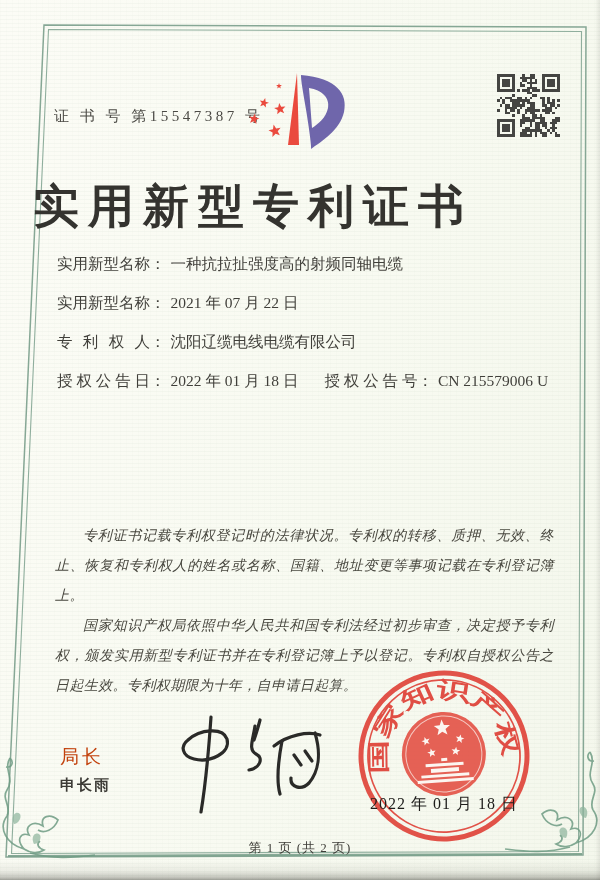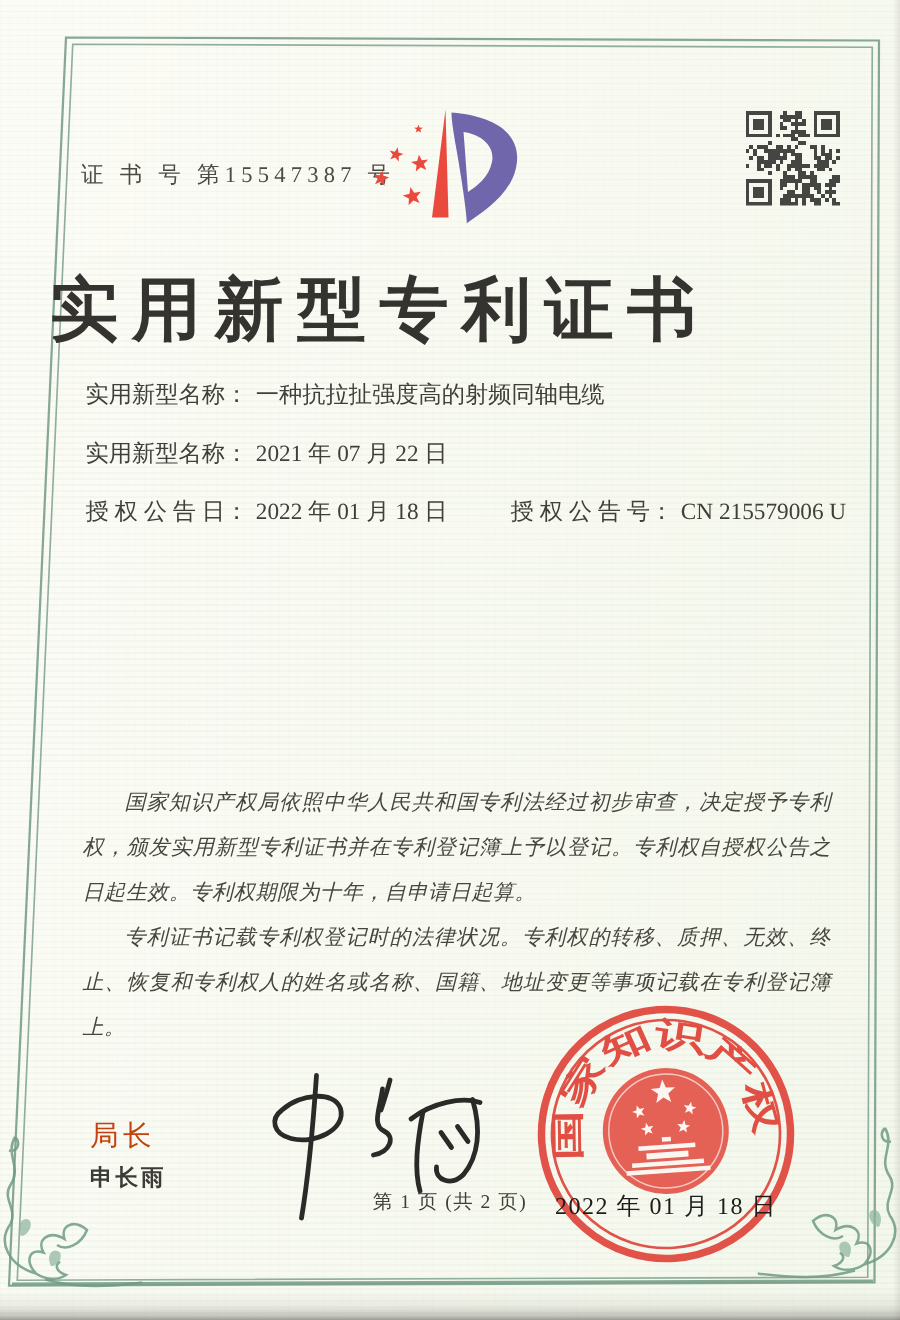--- a/index.html
+++ b/index.html
@@ -19,34 +19,34 @@
   .cert-no{left:54px;top:76px;font-size:15px;letter-spacing:3.5px;color:#4b4a45;margin-top:31px;}
 
   .title{left:0;right:0;top:176px;text-align:left;font-size:46px;font-weight:700;
     letter-spacing:9px;text-indent:9px;color:#34332f;padding-left:24px;}
 
   .fields{left:57px;top:253px;right:34px;font-size:15.5px;color:#403f3a;}
   .frow{margin-bottom:16.5px;line-height:22.5px;white-space:nowrap;}
   .flabel{display:inline-block;width:93px;text-align:justify;text-align-last:justify;
     vertical-align:bottom;}
   .colon{margin-right:5px;}
-  .grp2{margin-left:42px;}
+  .grp2{margin-left:26px;}
 
   .paras{left:55px;right:46px;top:521px;font-size:14px;line-height:30px;
     text-align:justify;color:#48473f;font-style:italic;}
   .paras p{margin:0;text-indent:2em;letter-spacing:.4px;}
 
   .signer-title{left:60px;top:744px;font-size:19px;letter-spacing:3px;color:#c2410c;}
   .signer-name{left:60px;top:776px;font-size:15px;letter-spacing:2px;color:#3c3b36;font-weight:bold;}
 
   .sig-svg{left:148px;top:710px;}
   .seal-svg{left:356px;top:668px;opacity:.93;}
   .seal-date{left:370px;top:794px;font-size:16px;letter-spacing:1px;color:#1e1d1b;z-index:5;}
 
-  .footer{left:0;right:0;top:792px;text-align:center;font-size:13px;letter-spacing:1px;color:#3f3e39;}
+  .footer{left:0;right:0;top:839px;text-align:center;font-size:13px;letter-spacing:1px;color:#3f3e39;}
 
   .page-edge{left:0;right:0;bottom:0;height:20px;
     background:linear-gradient(to bottom, rgba(0,0,0,0) 0%, rgba(100,100,90,.10) 55%,
       rgba(70,70,62,.28) 85%, rgba(52,52,46,.45) 100%);}
   .edge-right{top:0;bottom:0;right:0;width:5px;
     background:linear-gradient(to right, rgba(0,0,0,0), rgba(60,60,55,.10));}
 </style>
 </head>
 <body>
 
@@ -294,27 +294,30 @@
 <div class="abs title">实用新型专利证书</div>
 
 <div class="abs fields">
   <div class="frow">
     <span class="flabel">实用新型名称</span><span class="colon">：</span><span>一种抗拉扯强度高的射频同轴电缆</span>
   </div>
   <div class="frow">
     <span class="flabel">实用新型名称</span><span class="colon">：</span><span>2021 年 07 月 22 日</span>
   </div>
   <div class="frow">
+    <span class="flabel">专利权人</span><span class="colon">：</span><span>沈阳辽缆电线电缆有限公司</span>
+  </div>
+  <div class="frow">
     <span class="flabel">授权公告日</span><span class="colon">：</span><span>2022 年 01 月 18 日</span><span class="grp2 flabel">授权公告号</span><span class="colon">：</span><span>CN 215579006 U</span>
   </div>
 </div>
 
 <div class="abs paras">
+  <p>专利证书记载专利权登记时的法律状况。专利权的转移、质押、无效、终止、恢复和专利权人的姓名或名称、国籍、地址变更等事项记载在专利登记簿上。</p>
   <p>国家知识产权局依照中华人民共和国专利法经过初步审查，决定授予专利权，颁发实用新型专利证书并在专利登记簿上予以登记。专利权自授权公告之日起生效。专利权期限为十年，自申请日起算。</p>
-  <p>专利证书记载专利权登记时的法律状况。专利权的转移、质押、无效、终止、恢复和专利权人的姓名或名称、国籍、地址变更等事项记载在专利登记簿上。</p>
 </div>
 
 <div class="abs signer-title">局长</div>
 <div class="abs signer-name">申长雨</div>
 
 <svg class="abs sig-svg" width="182" height="108" viewBox="0 0 182 108">
   <g fill="none" stroke="#2a2a28" stroke-width="3.2" stroke-linecap="round">
     <path d="M40,30 C52,19 75,17 79,29 C83,43 62,53 46,49 C34,46 32,36 40,30"></path>
     <path d="M63,7 C61,36 58,72 53,102"></path>
     <path d="M112,10 C110,18 108,24 106,30"></path>

